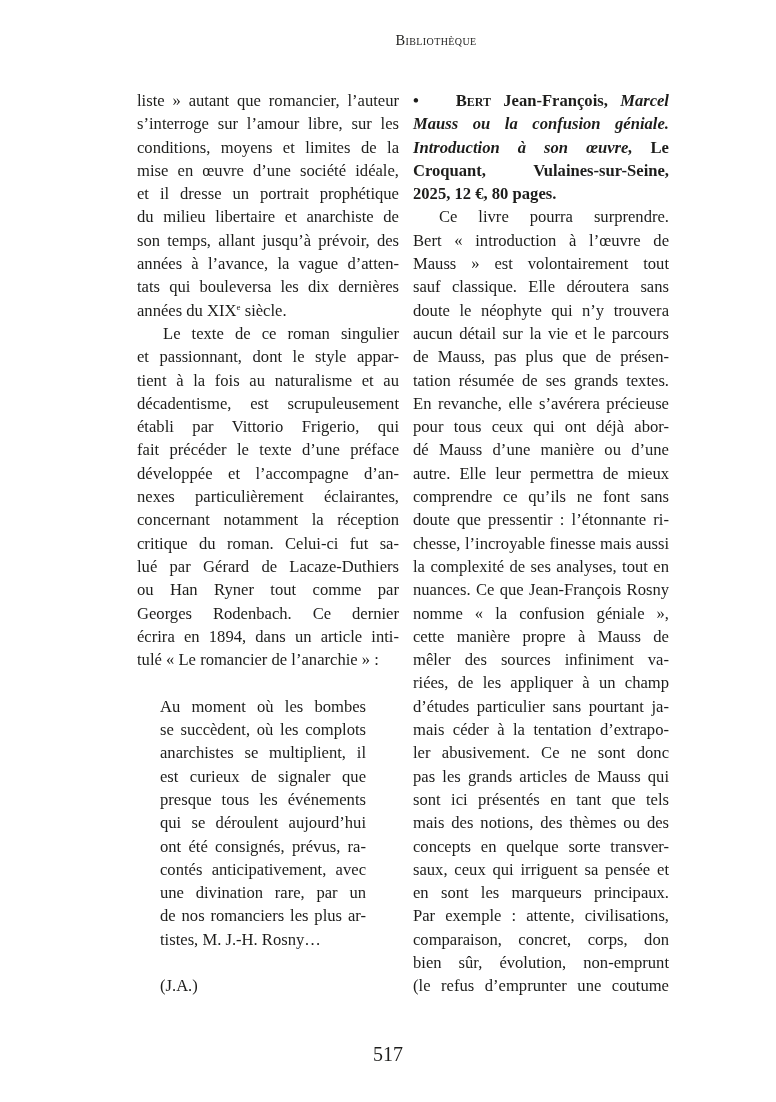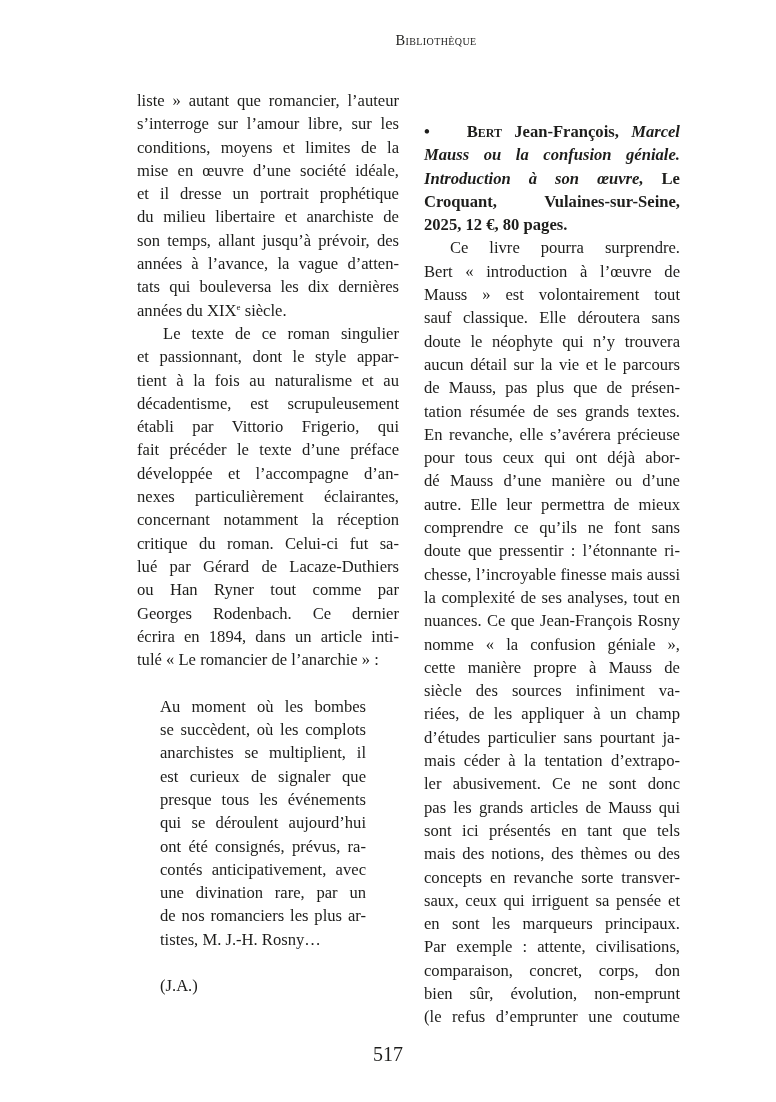--- a/index.html
+++ b/index.html
@@ -12,21 +12,21 @@
     position: absolute; top: 32px; left: 0; width: 776px;
     text-align: center; font-size: 14.5px; font-variant: small-caps;
     letter-spacing: 0.4px;
     padding-left: 48px;
   }
   .col {
     position: absolute; top: 89px; width: 262px;
     font-size: 16.6px; line-height: 23.3px;
   }
   .col-left { left: 137px; }
-  .col-right { left: 424px; width: 256px; margin-top: 31px; }
+  .col-right { left: 413px; width: 256px; }
   .line {
     display: block; text-align: justify; text-align-last: justify;
     white-space: nowrap; height: 23.3px; overflow: visible;
   }
   .line.last { text-align-last: left; }
   .indent { text-indent: 26px; }
   .quote { margin-left: 23px; margin-right: 8px; width: 206px; }
   .gap { display: block; height: 23.3px; }
   .bold { font-weight: bold; }
   .ital { font-style: italic; }
@@ -111,29 +111,29 @@
     <span class="line">pour tous ceux qui ont déjà abor-</span>
     <span class="line">dé Mauss d’une manière ou d’une</span>
     <span class="line">autre. Elle leur permettra de mieux</span>
     <span class="line">comprendre ce qu’ils ne font sans</span>
     <span class="line">doute que pressentir : l’étonnante ri-</span>
     <span class="line">chesse, l’incroyable finesse mais aussi</span>
     <span class="line">la complexité de ses analyses, tout en</span>
     <span class="line">nuances. Ce que Jean-François Rosny</span>
     <span class="line">nomme « la confusion géniale »,</span>
     <span class="line">cette manière propre à Mauss de</span>
-    <span class="line">siècle des sources infiniment va-</span>
+    <span class="line">mêler des sources infiniment va-</span>
     <span class="line">riées, de les appliquer à un champ</span>
     <span class="line">d’études particulier sans pourtant ja-</span>
     <span class="line">mais céder à la tentation d’extrapo-</span>
     <span class="line">ler abusivement. Ce ne sont donc</span>
     <span class="line">pas les grands articles de Mauss qui</span>
     <span class="line">sont ici présentés en tant que tels</span>
     <span class="line">mais des notions, des thèmes ou des</span>
-    <span class="line">concepts en revanche sorte transver-</span>
+    <span class="line">concepts en quelque sorte transver-</span>
     <span class="line">saux, ceux qui irriguent sa pensée et</span>
     <span class="line">en sont les marqueurs principaux.</span>
     <span class="line">Par exemple : attente, civilisations,</span>
     <span class="line">comparaison, concret, corps, don</span>
     <span class="line">bien sûr, évolution, non-emprunt</span>
     <span class="line">(le refus d’emprunter une coutume</span>
   </div>
 </div>
 
 <div class="page-number">517</div>

